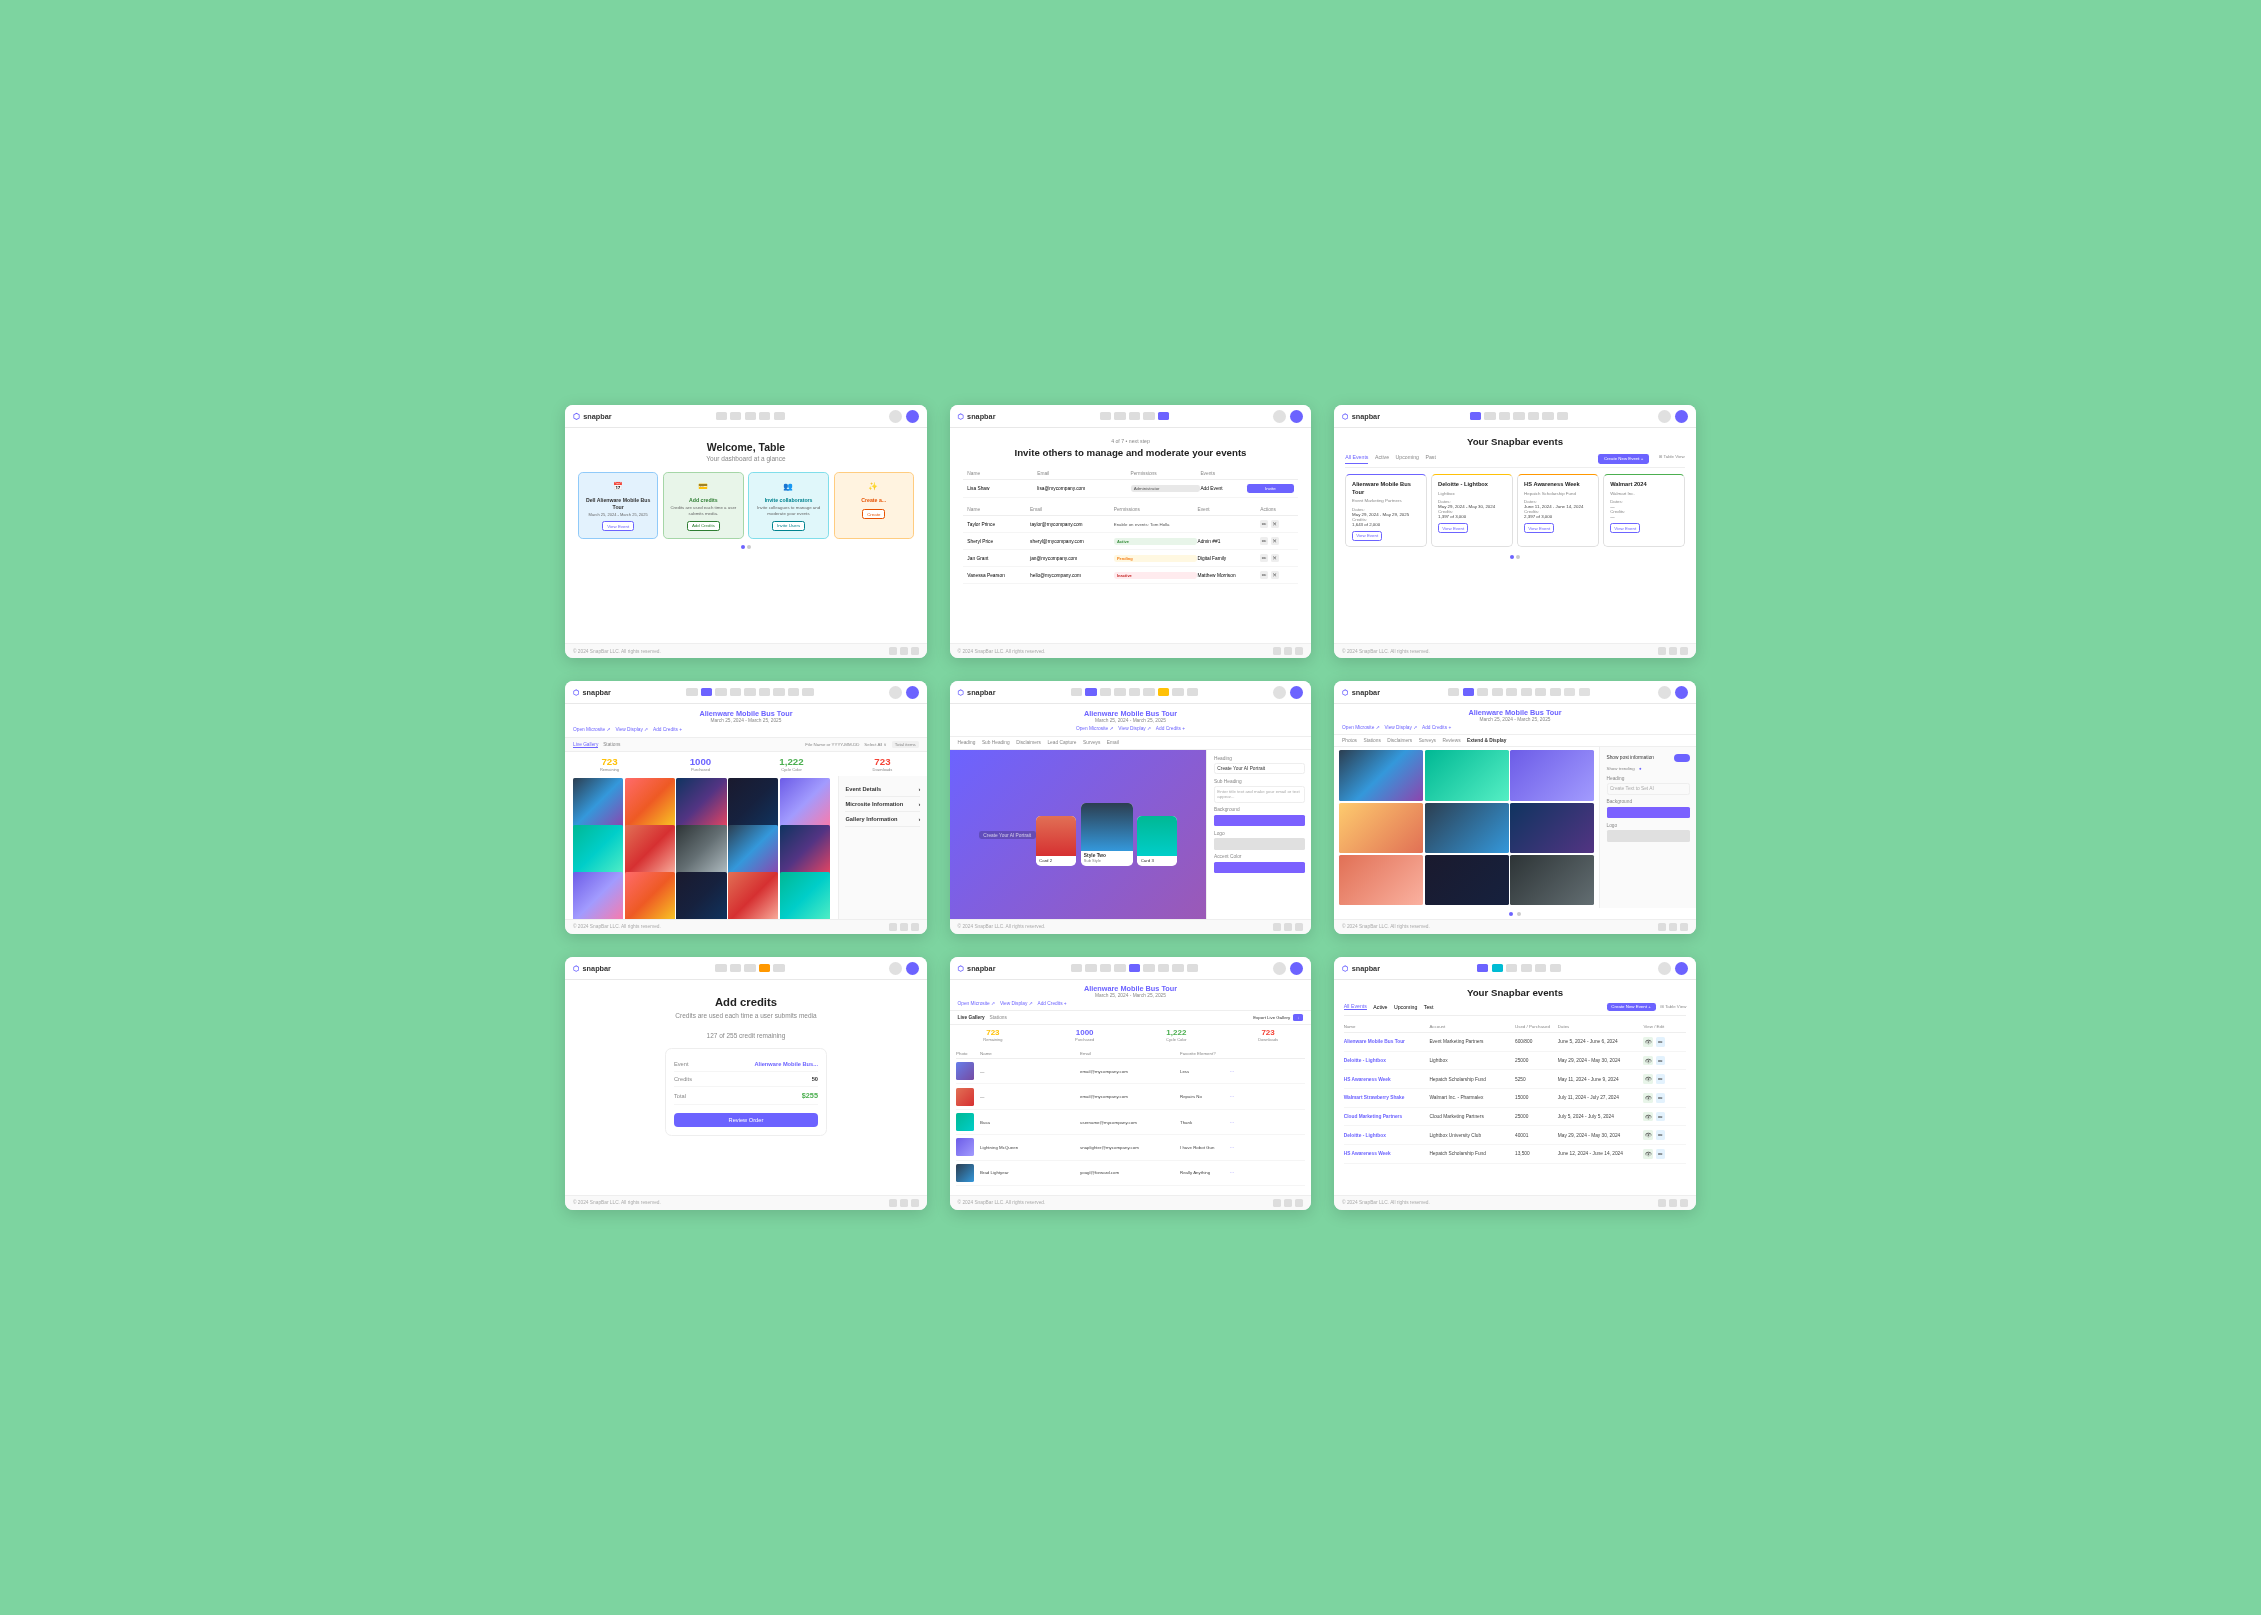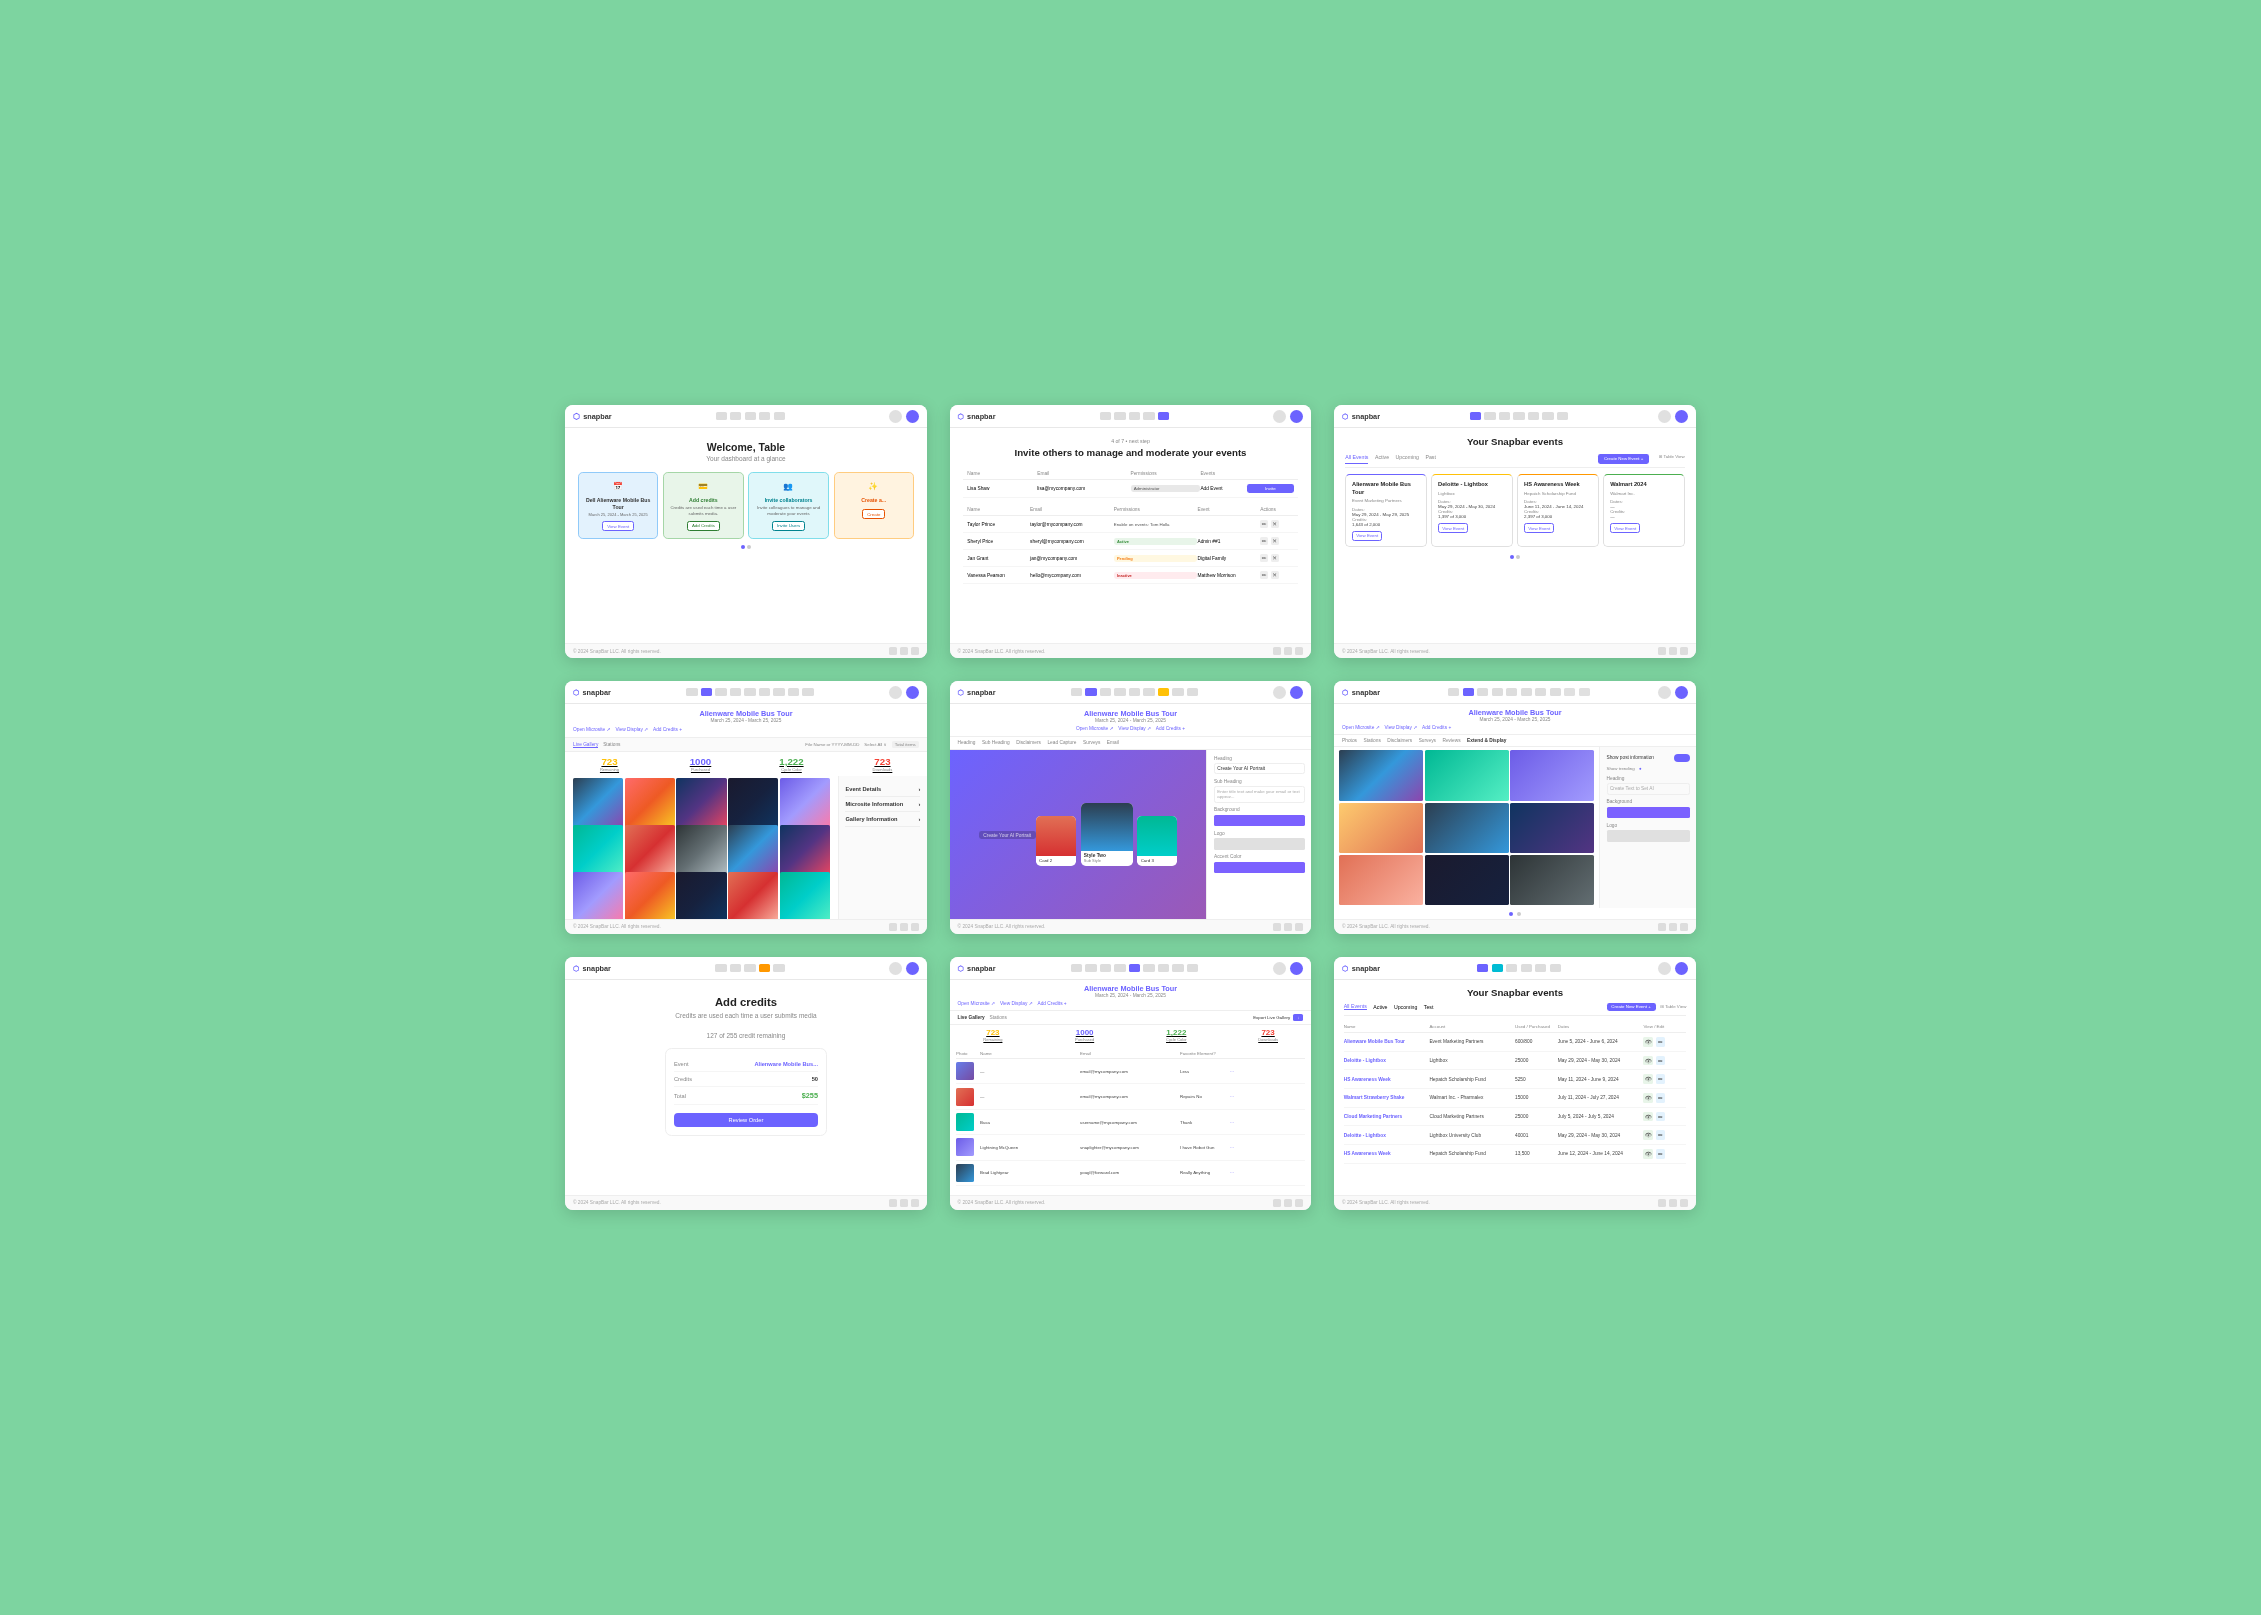--- a/index.html
+++ b/index.html
@@ -388,21 +388,20 @@
     }
     .filter-tab.active {
       color: #6c63ff;
       border-bottom: 0.8px solid #6c63ff;
     }
     .gallery-stats {
       display: grid;
       grid-template-columns: repeat(4, 1fr);
       gap: 18px;
       padding: 4px 8px;
-      text-decoration: underline;
     }
     .stat-box {
       text-align: center;
     }
     .stat-num {
       font-size: 9.7px;
       font-weight: 700;
       color: #222;
     }
     .stat-label {

